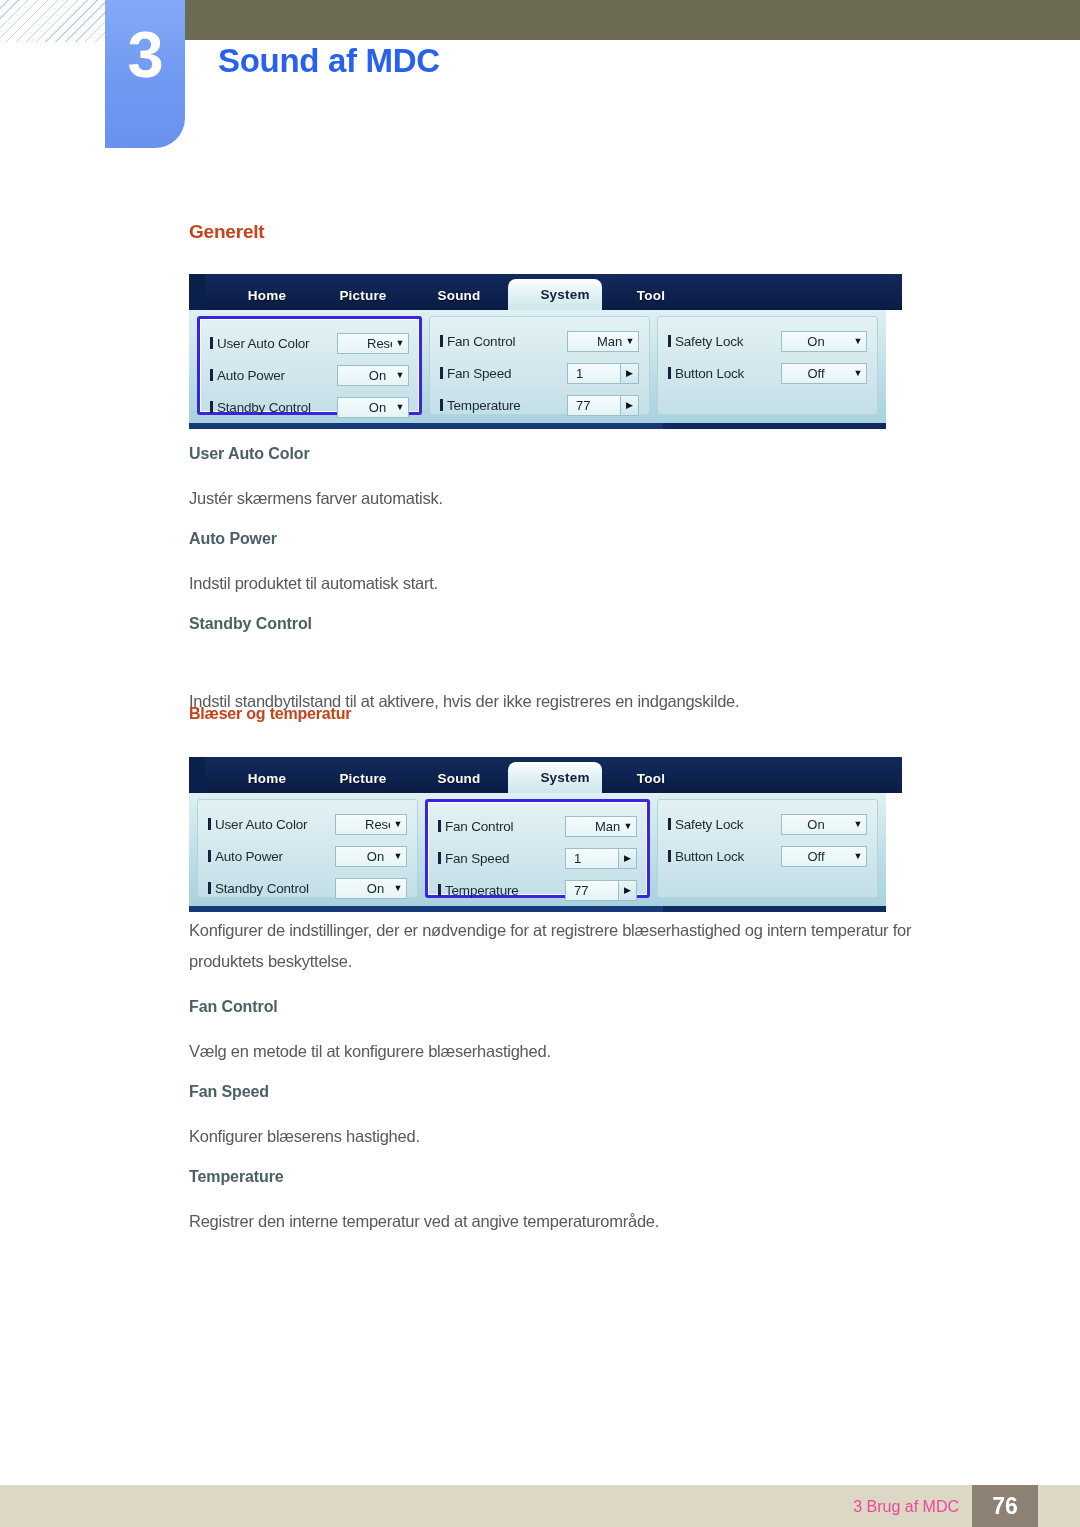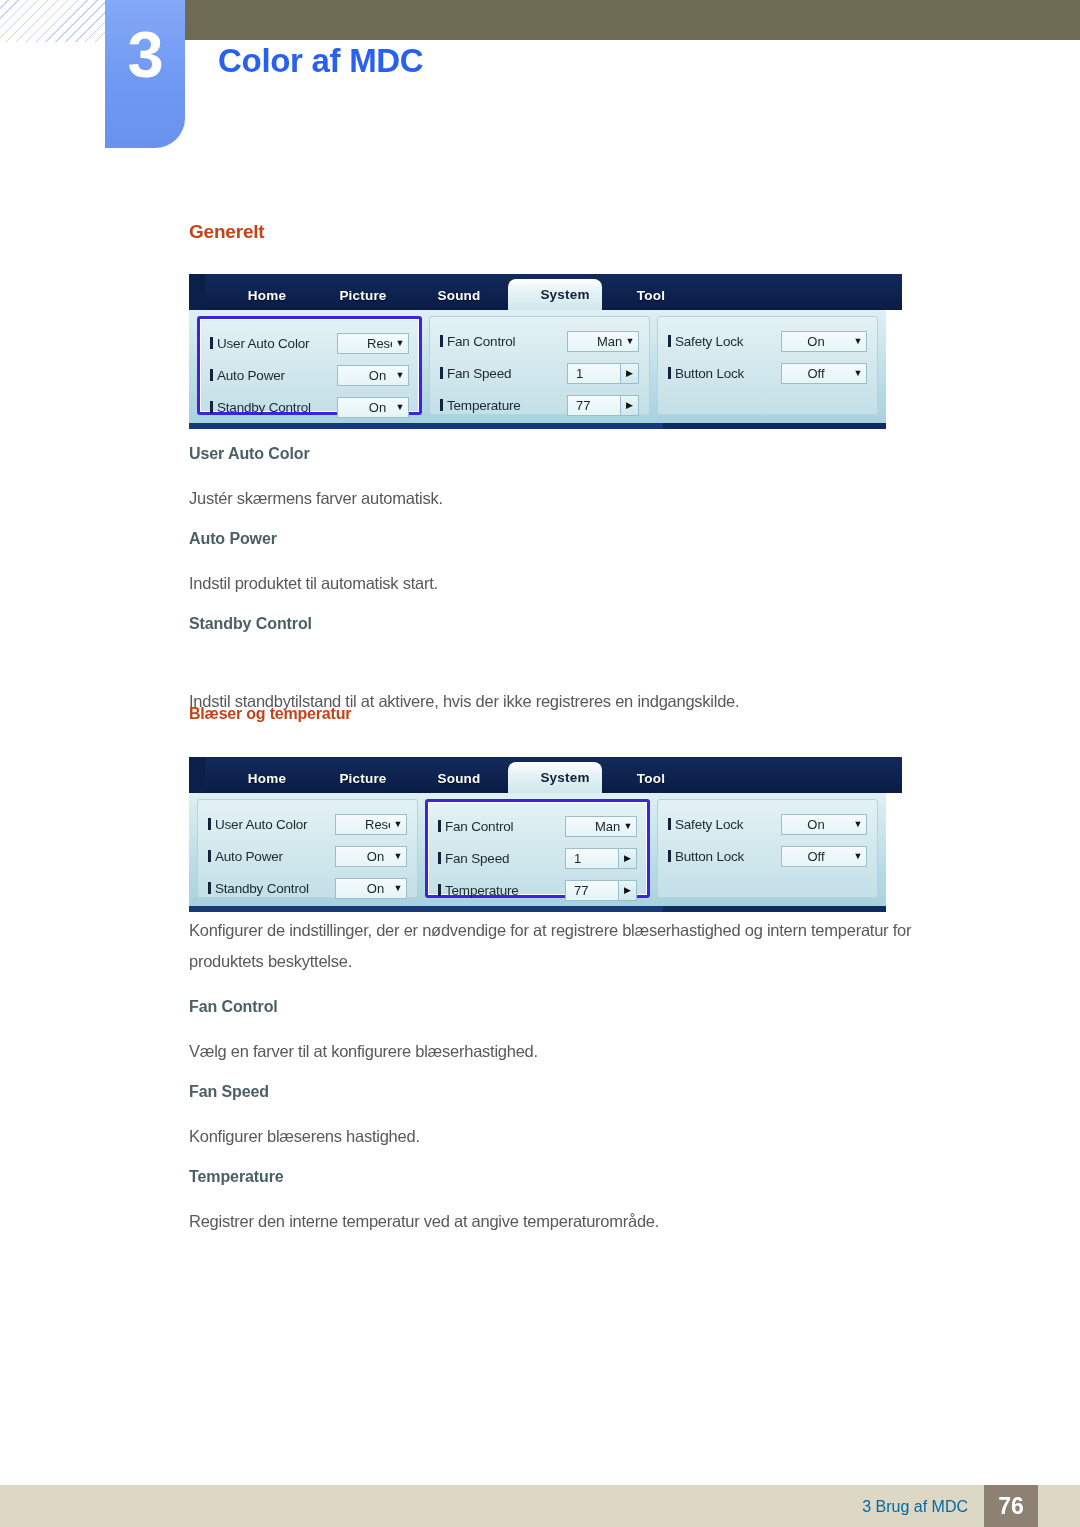--- a/index.html
+++ b/index.html
@@ -239,48 +239,48 @@
 
   
   .footer-bar {
     position: absolute;
     left: 0; bottom: 0;
     width: 1080px; height: 42px;
     background: #ddd8c6;
   }
   .footer-text {
     position: absolute;
-    right: 112px; bottom: 11px;
-    color: #0369a1;
+    right: 121px; bottom: 11px;
+    color: #ec4899;
     font-size: 16px;
   }
   .page-box {
     position: absolute;
     right: 42px; bottom: 0;
-    width: 54px; height: 42px;
+    width: 66px; height: 42px;
     background: #8d8173;
     display: flex;
     align-items: center;
     justify-content: center;
     color: #ffffff;
     font-size: 23px;
     font-weight: bold;
   }
 </style>
 </head>
 <body>
 
 <div class="hatch"></div>
 <div class="olive-bar"></div>
 
 <div class="chapter-tab">
   <span class="chapter-num">3</span>
 </div>
 
-<div class="chapter-title">Color af MDC</div>
+<div class="chapter-title">Sound af MDC</div>
 
 <div class="content">
 
   <div class="sec-heading h-generelt">Generelt</div>
 
   <div class="mdc panel1">
     <div class="mdc-topbar">
       <div class="tabs">
         <div class="tab">Home</div>
         <div class="tab">Picture</div>
@@ -499,21 +499,21 @@
       </div>
 
     </div>
     <div class="mdc-bottombar"></div>
   </div>
 
   <div class="body-text" style="top:915px;">Konfigurer de indstillinger, der er nødvendige for at registrere blæserhastighed og intern temperatur for</div>
   <div class="body-text" style="top:946px;">produktets beskyttelse.</div>
 
   <div class="sub-heading" style="top:998px;">Fan Control</div>
-  <div class="body-text" style="top:1036px;">Vælg en farver til at konfigurere blæserhastighed.</div>
+  <div class="body-text" style="top:1036px;">Vælg en metode til at konfigurere blæserhastighed.</div>
 
   <div class="sub-heading" style="top:1083px;">Fan Speed</div>
   <div class="body-text" style="top:1121px;">Konfigurer blæserens hastighed.</div>
 
   <div class="sub-heading" style="top:1168px;">Temperature</div>
   <div class="body-text" style="top:1206px;">Registrer den interne temperatur ved at angive temperaturområde.</div>
 
 </div>
 
 <div class="footer-bar"></div>

